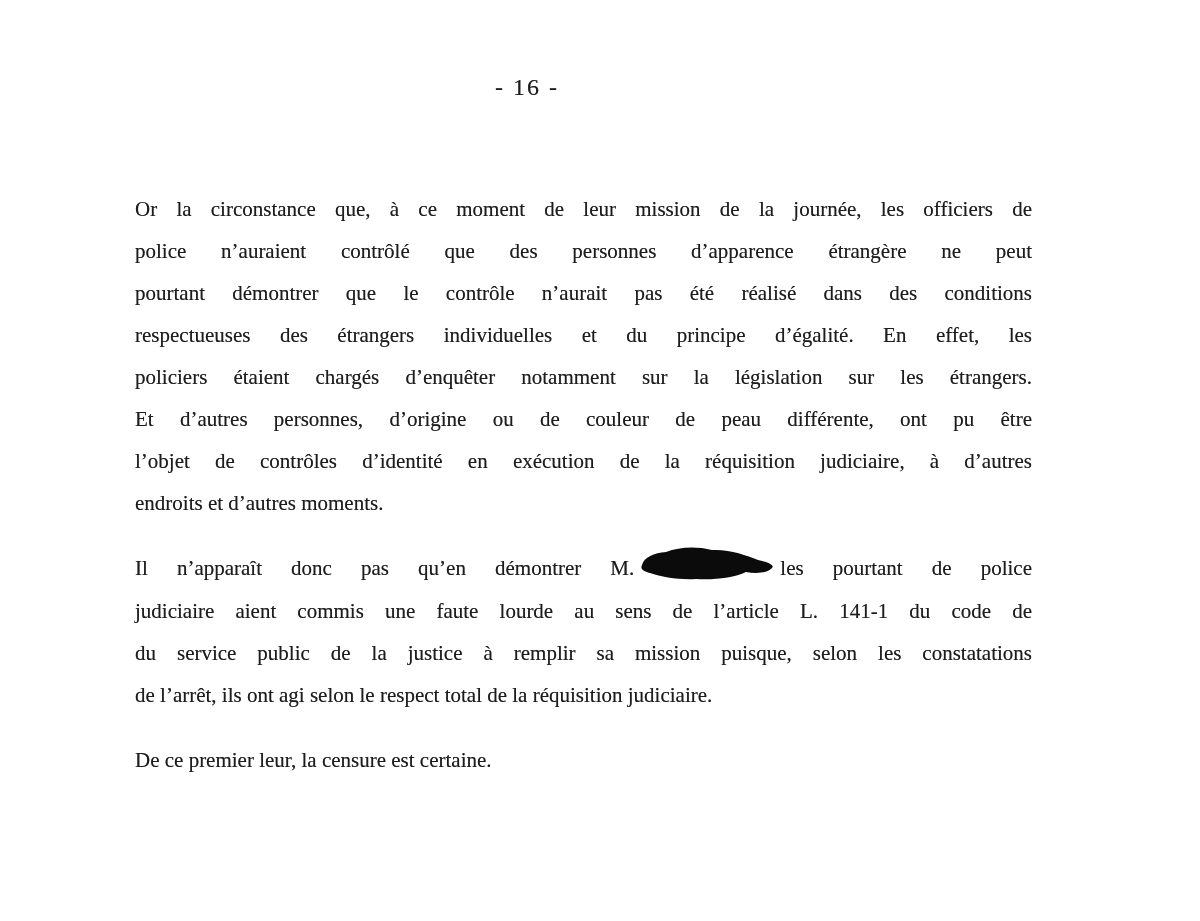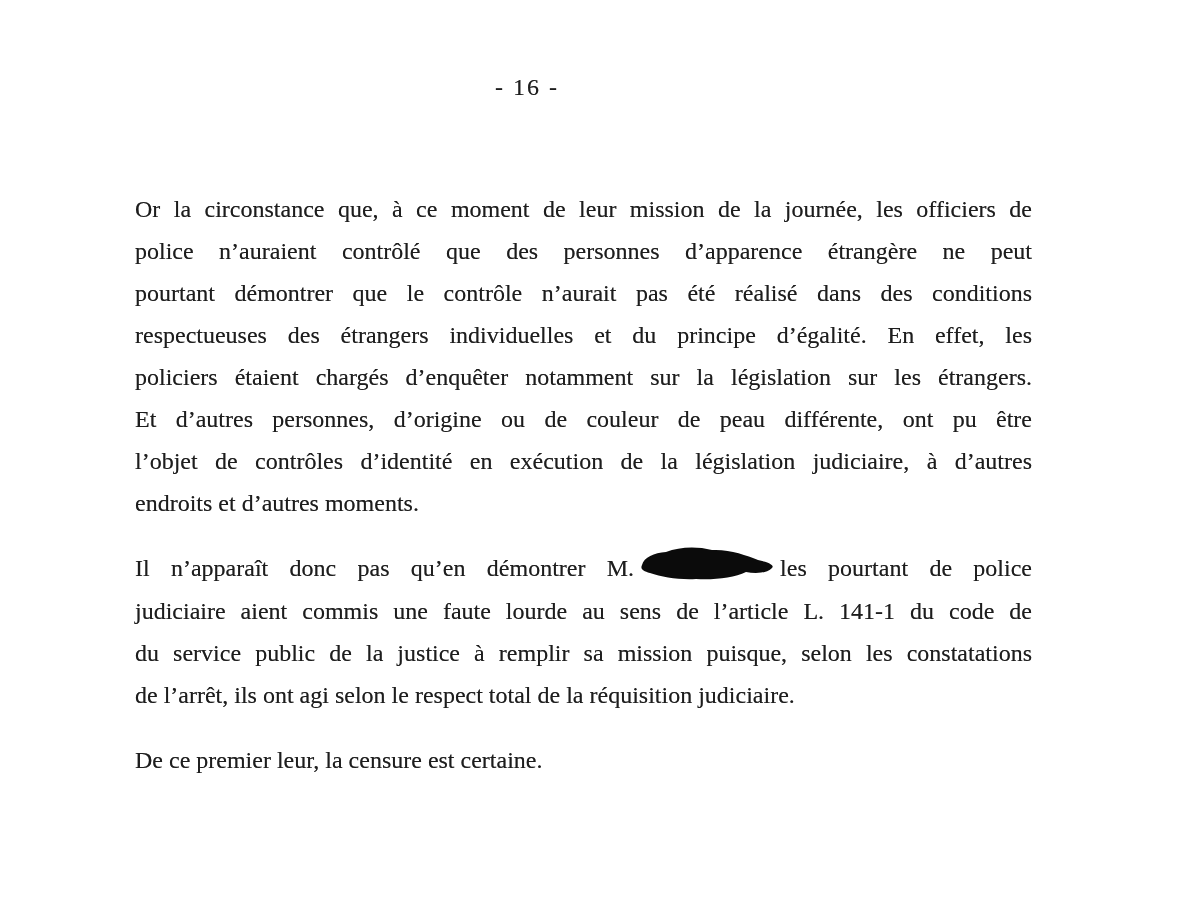--- a/index.html
+++ b/index.html
@@ -30,21 +30,21 @@
   .text-block {
     position: absolute;
     left: 135px;
     top: 188px;
     width: 897px;
   }
   .para {
     margin: 0 0 23px 0;
   }
   .line {
-    font-size: 24px;
+    font-size: 21px;
     line-height: 42px;
     text-align: justify;
     text-align-last: justify;
     text-shadow: 0 0 0.5px rgba(25,25,25,0.55);
     white-space: normal;
   }
   .line.last {
     text-align-last: left;
   }
   .redaction {
@@ -67,21 +67,21 @@
 
   <div class="text-block">
 
     <div class="para">
       <div class="line">Or la circonstance que, à ce moment de leur mission de la journée, les officiers de</div>
       <div class="line">police n’auraient contrôlé que des personnes d’apparence étrangère ne peut</div>
       <div class="line">pourtant démontrer que le contrôle n’aurait pas été réalisé dans des conditions</div>
       <div class="line">respectueuses des étrangers individuelles et du principe d’égalité. En effet, les</div>
       <div class="line">policiers étaient chargés d’enquêter notamment sur la législation sur les étrangers.</div>
       <div class="line">Et d’autres personnes, d’origine ou de couleur de peau différente, ont pu être</div>
-      <div class="line">l’objet de contrôles d’identité en exécution de la législation judiciaire, à d’autres</div>
+      <div class="line">l’objet de contrôles d’identité en exécution de la réquisition judiciaire, à d’autres</div>
       <div class="line last">endroits et d’autres moments.</div>
     </div>
 
     <div class="para">
       <div class="line"><span>Il n’apparaît donc pas qu’en démontrer M.</span><span class="redaction"><svg width="146" height="40" viewBox="0 0 146 40" xmlns="http://www.w3.org/2000/svg">
               <path d="M8,22 C10,14 20,10 32,9 C45,4 62,3 78,7 C95,6 112,12 124,17 C134,19 141,22 138,25 C134,30 122,31 112,29 C100,35 80,37 62,36 C45,37 28,34 16,30 C9,28 6,26 8,22 Z" fill="#0b0b0b"></path>
             </svg></span><span>les pourtant de police</span></div>
       <div class="line">judiciaire aient commis une faute lourde au sens de l’article L. 141-1 du code de</div>
       <div class="line">du service public de la justice à remplir sa mission puisque, selon les constatations</div>
       <div class="line last">de l’arrêt, ils ont agi selon le respect total de la réquisition judiciaire.</div>

